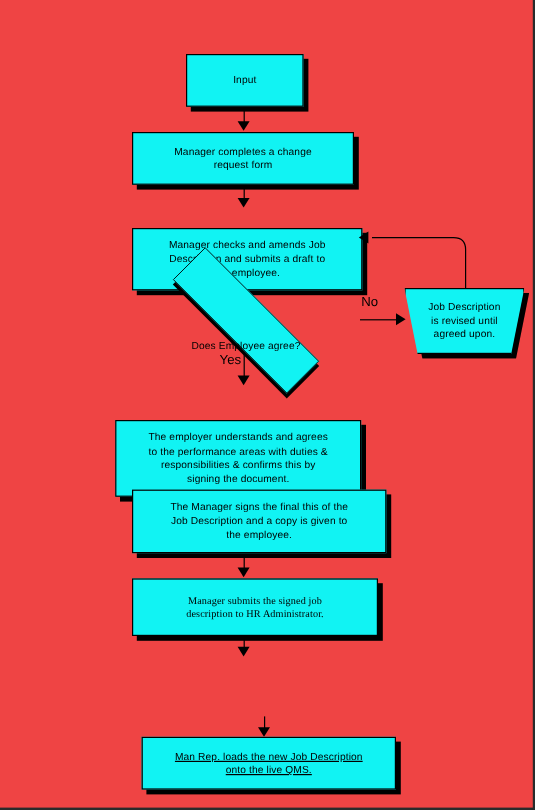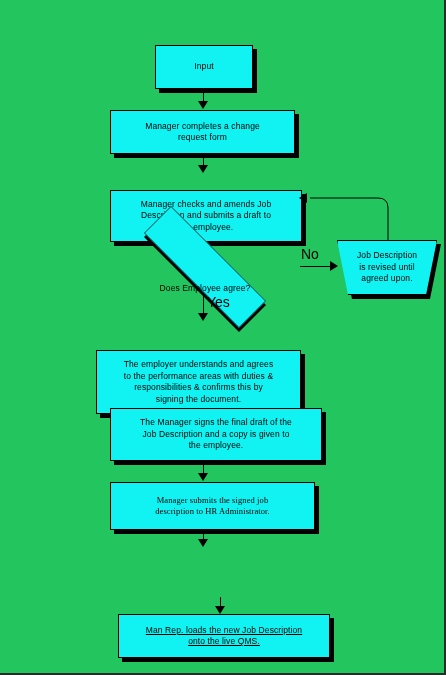--- a/index.html
+++ b/index.html
@@ -5,21 +5,21 @@
   html,body{margin:0;padding:0;}
   body{
     width:446px;height:675px;
     background:#c0c0c0;
     font-family:"Liberation Sans", sans-serif;
     overflow:hidden;
   }
   #canvas{
     position:relative;
     width:446px;height:675px;
-    background:#22c55e;
+    background:#ef4444;
     box-sizing:border-box;
     border-right:2px solid #2b2b2b;
     border-bottom:2px solid #2b2b2b;
   }
 
   
   .node{
     position:absolute;
     box-sizing:border-box;
     color:#000;
@@ -130,21 +130,21 @@
   }
   .loop-svg{
     position:absolute;
     z-index:2;
     overflow:visible;
   }
 
   
   .branch-label{
     position:absolute;
-    font-size:14px;
+    font-size:11px;
     color:#000;
     z-index:5;
     white-space:nowrap;
   }
 </style>
 </head>
 <body>
 
 <div id="canvas">
 
@@ -190,34 +190,34 @@
 agreed upon.</span>
   </div>
 
   <svg class="loop-svg" style="left:300px;top:190px;width:146px;height:55px;" viewBox="0 0 146 55" xmlns="http://www.w3.org/2000/svg">
     <path d="M 10 8 L 78 8 Q 88 8 88 18 L 88 50" fill="none" stroke="#000" stroke-width="1"></path>
   </svg>
   <div class="arrow-left" style="left:299px;top:193px;"></div>
 
   <div class="vline" style="left:203px;top:294px;height:22px;"></div>
   <div class="arrow-down" style="left:198px;top:313px;"></div>
-  <div class="branch-label" style="left:183px;top:294px;margin-left:24px;">Yes</div>
+  <div class="branch-label" style="left:183px;top:294px;">Yes</div>
 
   <div class="node rect" style="left:96px;top:322px;width:205px;height:64px;margin-top:28px;">
     <span class="txt">The employer understands and agrees
 to the performance areas with duties &amp;
 responsibilities &amp; confirms this by
 signing the document.</span>
   </div>
 
   <div class="vline" style="left:203px;top:386px;height:15px;"></div>
   <div class="arrow-down" style="left:198px;top:398px;"></div>
 
   <div class="node rect" style="left:110px;top:408px;width:212px;height:53px;">
-    <span class="txt">The Manager signs the final draft of the
+    <span class="txt">The Manager signs the final this of the
 Job Description and a copy is given to
 the employee.</span>
   </div>
 
   <div class="vline" style="left:203px;top:461px;height:15px;"></div>
   <div class="arrow-down" style="left:198px;top:473px;"></div>
 
   <div class="node rect" style="left:110px;top:482px;width:205px;height:48px;font-family:Liberation Serif, serif;">
     <span class="txt">Manager submits the signed job
 description to HR Administrator.</span>

